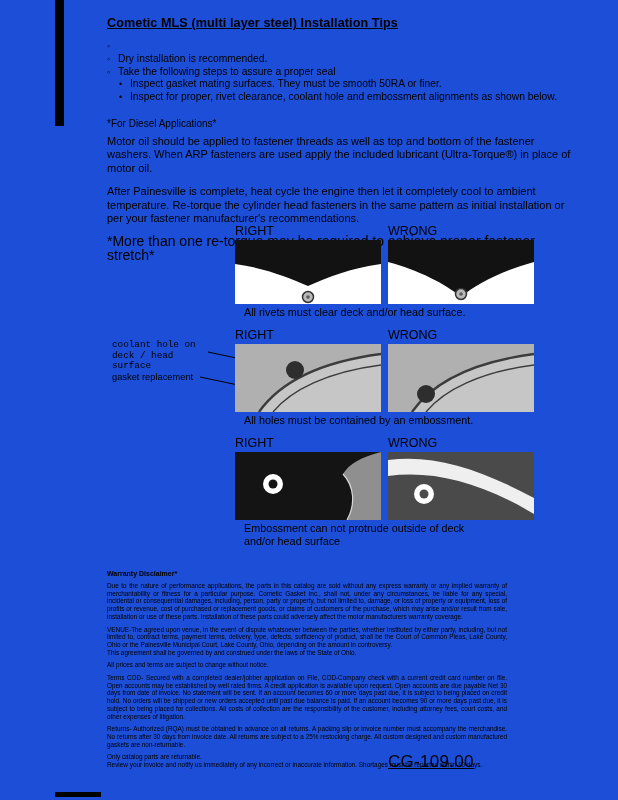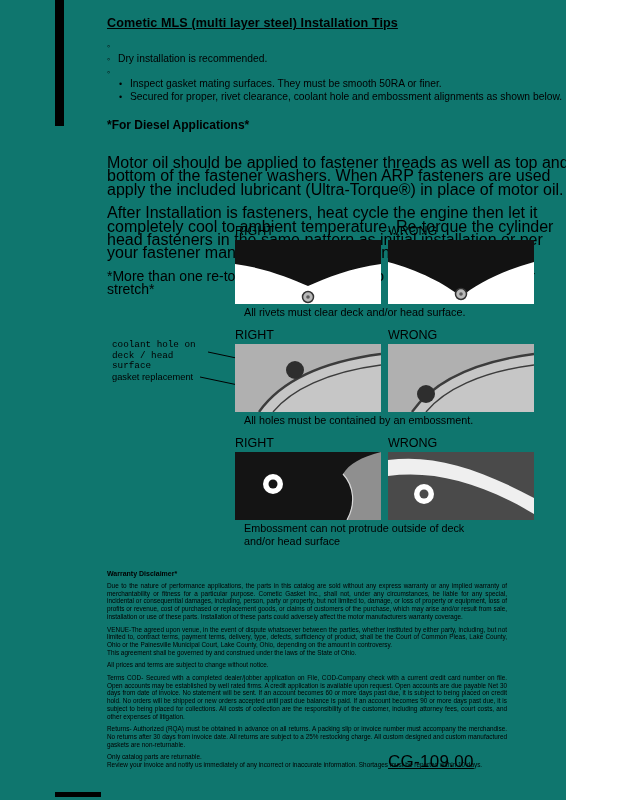--- a/index.html
+++ b/index.html
@@ -2,34 +2,34 @@
 <html><head>
 <meta charset="utf-8">
 <style>
   * { margin:0; padding:0; box-sizing:border-box; }
   html,body { background:#fff; }
   body {
     width:618px; height:800px; position:relative;
     font-family:"Liberation Sans", sans-serif; color:#000;
     overflow:hidden;
   }
-  .page { position:absolute; left:0; top:0; width:566px; height:800px; background:#0f766e; overflow:hidden; }
+  .page { position:absolute; left:0; top:0; width:618px; height:800px; background:#1d4ed8; overflow:hidden; }
 
   .scan-bar-top    { position:absolute; left:55px; top:0; width:9px; height:126px; background:#000; }
   .scan-bar-bottom { position:absolute; left:55px; top:792px; width:46px; height:5px; background:#000; }
 
   .intro { position:absolute; left:107px; top:16px; width:472px; }
   .title { font-size:12.6px; font-weight:bold; text-decoration:underline; margin-bottom:10px; letter-spacing:.1px; }
 
   .tip-line { font-size:10.3px; line-height:12.8px; display:flex; }
   .tip-line .bullet { flex:0 0 11px; font-size:9px; line-height:12.8px; }
   .tip-sub { margin-left:12px; }
 
-  .diesel-heading { font-weight:bold; font-size:12px; margin-top:14px; margin-bottom:24px; }
-  .para { font-size:16px; line-height:13.4px; width:466px; margin-bottom:10px; }
+  .diesel-heading { font-weight:normal; font-size:10px; margin-top:14px; margin-bottom:6px; }
+  .para { font-size:11px; line-height:13.4px; width:466px; margin-bottom:10px; }
   .note { font-size:14px; line-height:13.4px; margin-top:2px; }
 
   .diagrams { position:absolute; left:235px; top:224px; width:300px; }
   .dlabels { display:flex; margin-bottom:2px; }
   .dlabels span { width:146px; text-align:left; font-size:12.5px; }
   .dlabels span + span { margin-left:7px; }
   .panels { display:flex; }
   .panels svg { display:block; }
   .panels svg + svg { margin-left:7px; }
   .caption { font-size:10.8px; line-height:13px; margin:2px 0 9px 9px; }
@@ -59,33 +59,34 @@
 
     <div class="tip-line">
       <span class="bullet">◦</span>
     </div>
     <div class="tip-line">
       <span class="bullet">◦</span>
       <span>Dry installation is recommended.</span>
     </div>
     <div class="tip-line">
       <span class="bullet">◦</span>
+      <span>Take the following steps to assure a proper seal</span>
     </div>
     <div class="tip-line tip-sub">
       <span class="bullet">•</span>
       <span>Inspect gasket mating surfaces.  They must be smooth 50RA or finer.</span>
     </div>
     <div class="tip-line tip-sub">
       <span class="bullet">•</span>
-      <span>Secured for proper, rivet clearance, coolant hole and embossment alignments as shown below.</span>
+      <span>Inspect for proper, rivet clearance, coolant hole and embossment alignments as shown below.</span>
     </div>
 
     <h2 class="diesel-heading">*For Diesel Applications*</h2>
     <p class="para">Motor oil should be applied to fastener threads as well as top and bottom of the fastener washers. When ARP fasteners are used apply the included lubricant (Ultra-Torque®) in place of motor oil.</p>
-    <p class="para">After Installation is fasteners, heat cycle the engine then let it completely cool to ambient temperature. Re-torque the cylinder head fasteners in the same pattern as initial installation or per your fastener manufacturer's recommendations.</p>
+    <p class="para">After Painesville is complete, heat cycle the engine then let it completely cool to ambient temperature. Re-torque the cylinder head fasteners in the same pattern as initial installation or per your fastener manufacturer's recommendations.</p>
     <p class="note">*More than one re-torque may be required to achieve proper fastener stretch*</p>
   </div>
 
   <div class="ann" id="ann1">coolant hole on
 deck / head surface</div>
   <div class="ann" id="ann2">gasket replacement</div>
   <svg class="ann-lines" width="110" height="62" viewBox="0 0 110 62">
     <line x1="8" y1="12" x2="93" y2="30" stroke="#000" stroke-width="1"></line>
     <line x1="0" y1="37" x2="76" y2="53" stroke="#000" stroke-width="1"></line>
   </svg>

